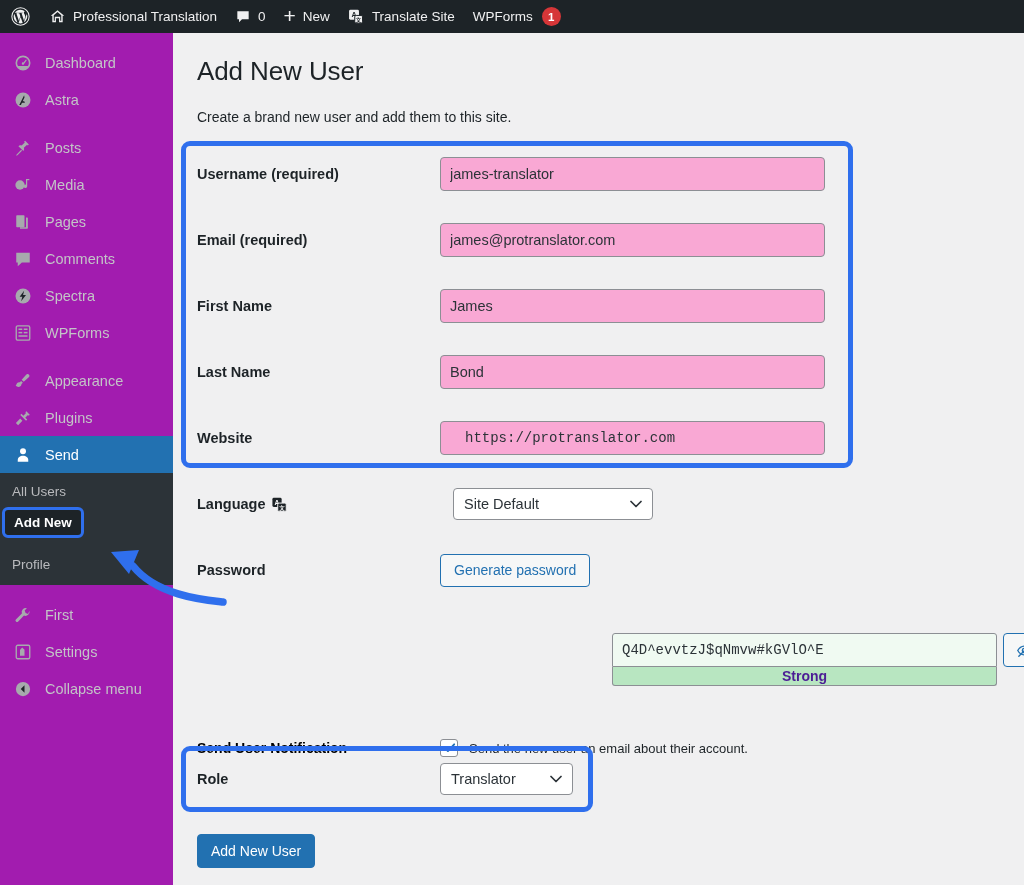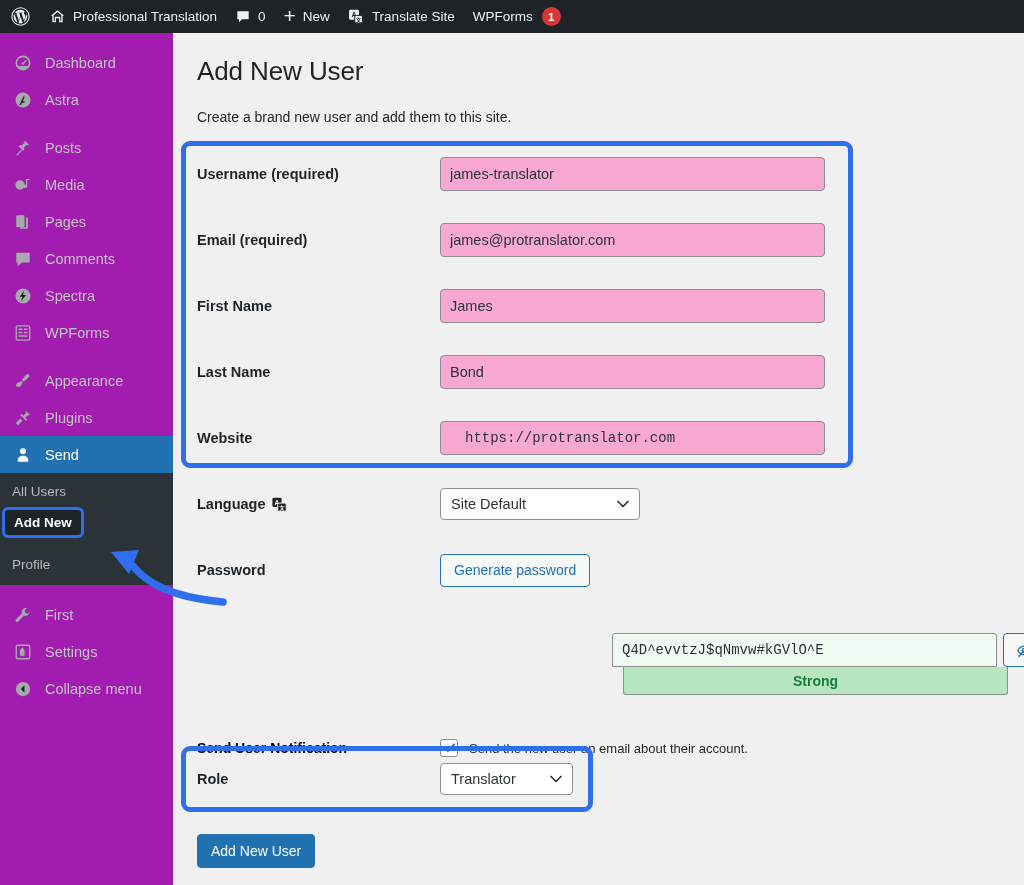--- a/index.html
+++ b/index.html
@@ -182,26 +182,26 @@
   
   #pw-input {
     position: absolute; left: 439px; top: 600px;
     width: 385px; height: 34px;
     border: 1px solid #8c8f94; border-radius: 3px 3px 0 0;
     background: #f0faf2; color: #2c3338;
     font-family: "Liberation Mono", monospace;
     font-size: 14px; padding: 0 9px; outline: none;
   }
   #pw-strength {
-    position: absolute; left: 450px; top: 634px;
-    width: 385px; height: 28px;
+    position: absolute; left: 439px; top: 634px;
+    width: 385px; height: 19px;
     background: #b8e6c1; border: 1px solid #8c8f94; border-top: none;
     border-radius: 0 0 3px 3px;
     display: flex; align-items: center; justify-content: center;
-    font-size: 14px; font-weight: bold; color: #15803d;
+    font-size: 14px; font-weight: bold; color: #4c1d95;
   }
   #pw-hide { position: absolute; left: 830px; top: 600px; }
 
   
   #notif-row {
     position: absolute; left: 24px; top: 700px;
     width: 780px; height: 30px;
     display: flex; align-items: center;
   }
   #notif-row .lbl { width: 243px; flex: 0 0 243px; font-size: 14px; font-weight: bold; }
@@ -464,21 +464,21 @@
       <span class="lang-glyph">
         <svg viewBox="0 0 24 24">
           <rect x="2" y="2.5" width="13" height="13" rx="2" fill="#1d2327"></rect>
           <text x="8.5" y="12.5" font-size="9.5" font-family="Liberation Sans, sans-serif" fill="#fff" text-anchor="middle" font-weight="bold">A</text>
           <rect x="9.5" y="10" width="12" height="12" rx="2" fill="#1d2327" stroke="#f0f0f1" stroke-width="1.4"></rect>
           <text x="15.5" y="19.5" font-size="8" font-family="Liberation Sans, sans-serif" fill="#fff" text-anchor="middle" font-weight="bold">文</text>
         </svg>
       </span>
     </span>
     <span class="sel-wrap">
-      <select class="sel" style="width:200px;">
+      <select class="sel" style="width:200px;margin-left:13px;">
         <option>Site Default</option>
       </select>
       <span class="sel-chev">
         <svg viewBox="0 0 12 8">
             <path d="M1 1.5L6 6.5L11 1.5" stroke="#2c3338" stroke-width="1.7" fill="none" stroke-linecap="round" stroke-linejoin="round"></path>
           </svg>
       </span>
     </span>
   </div>
 

